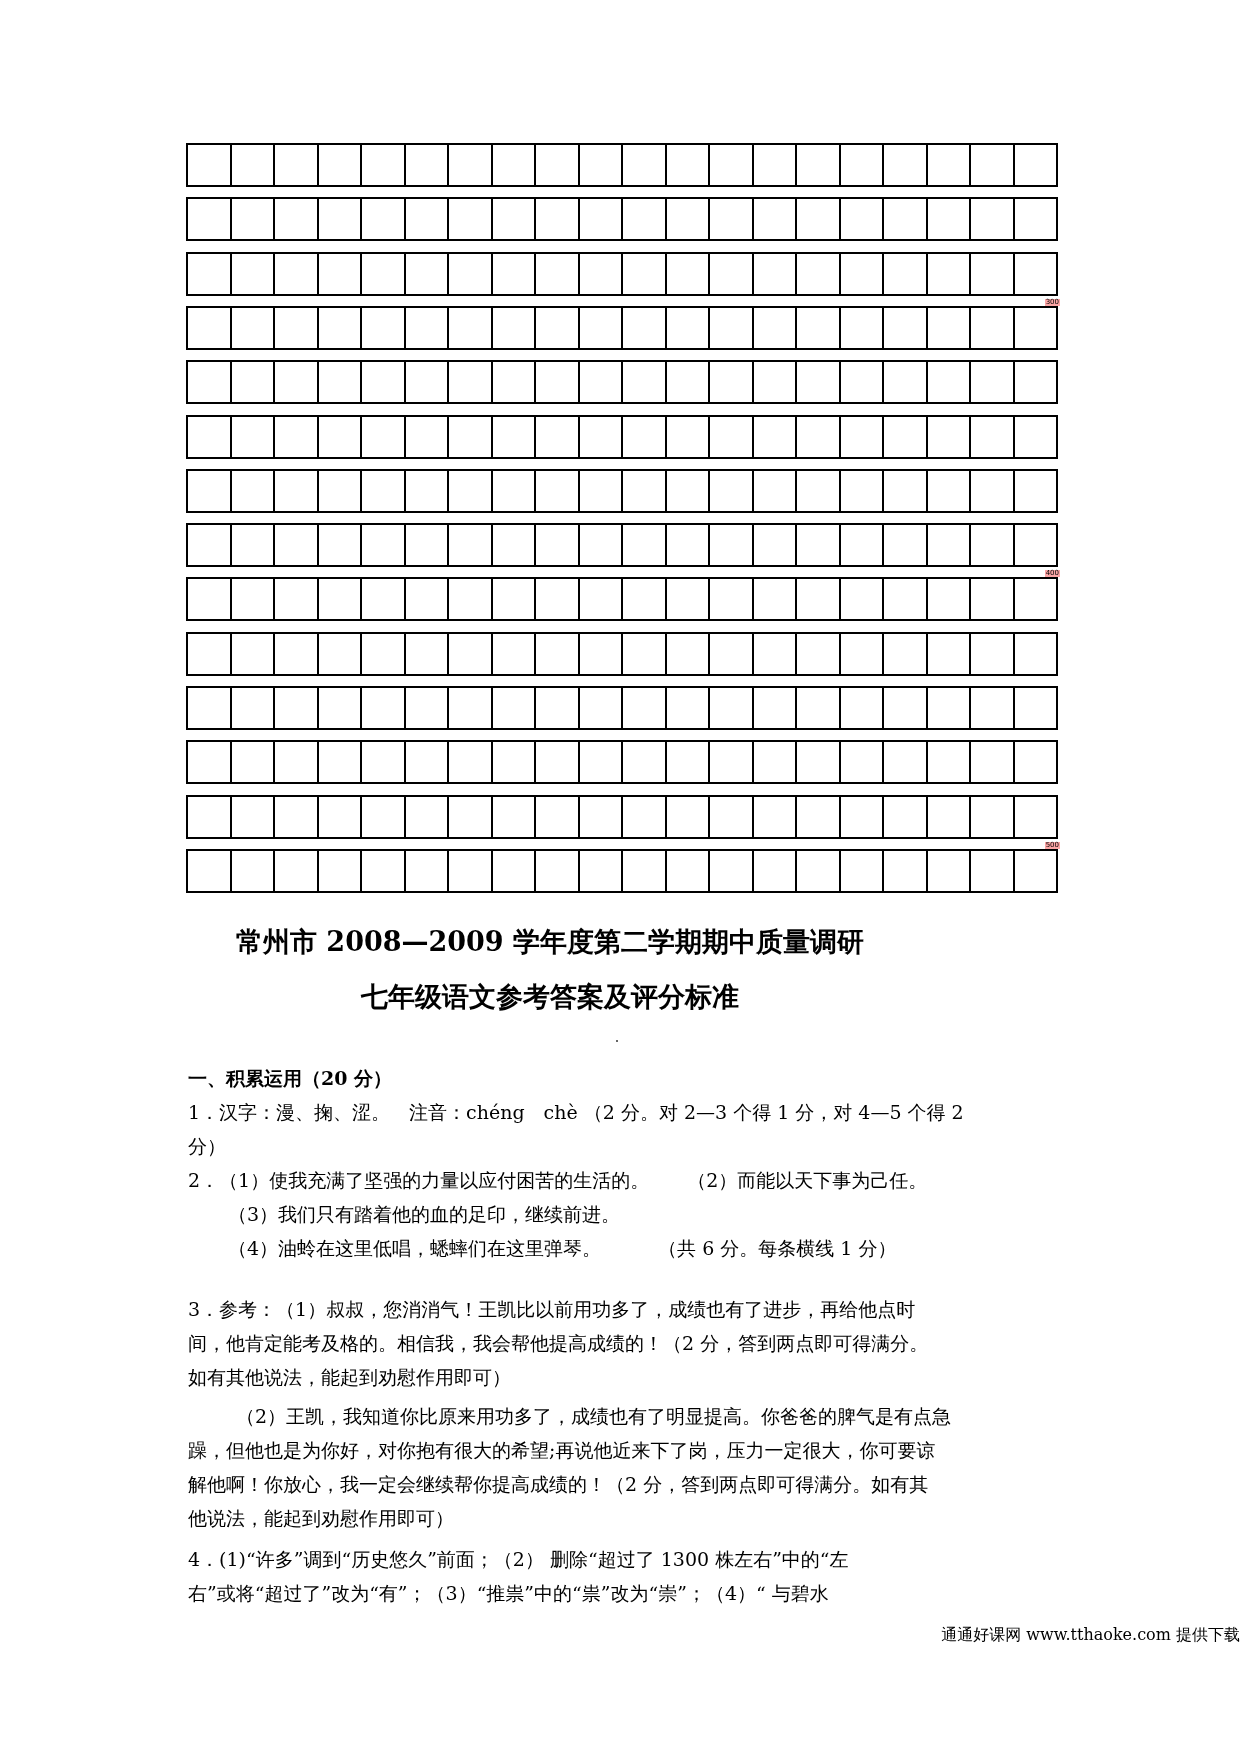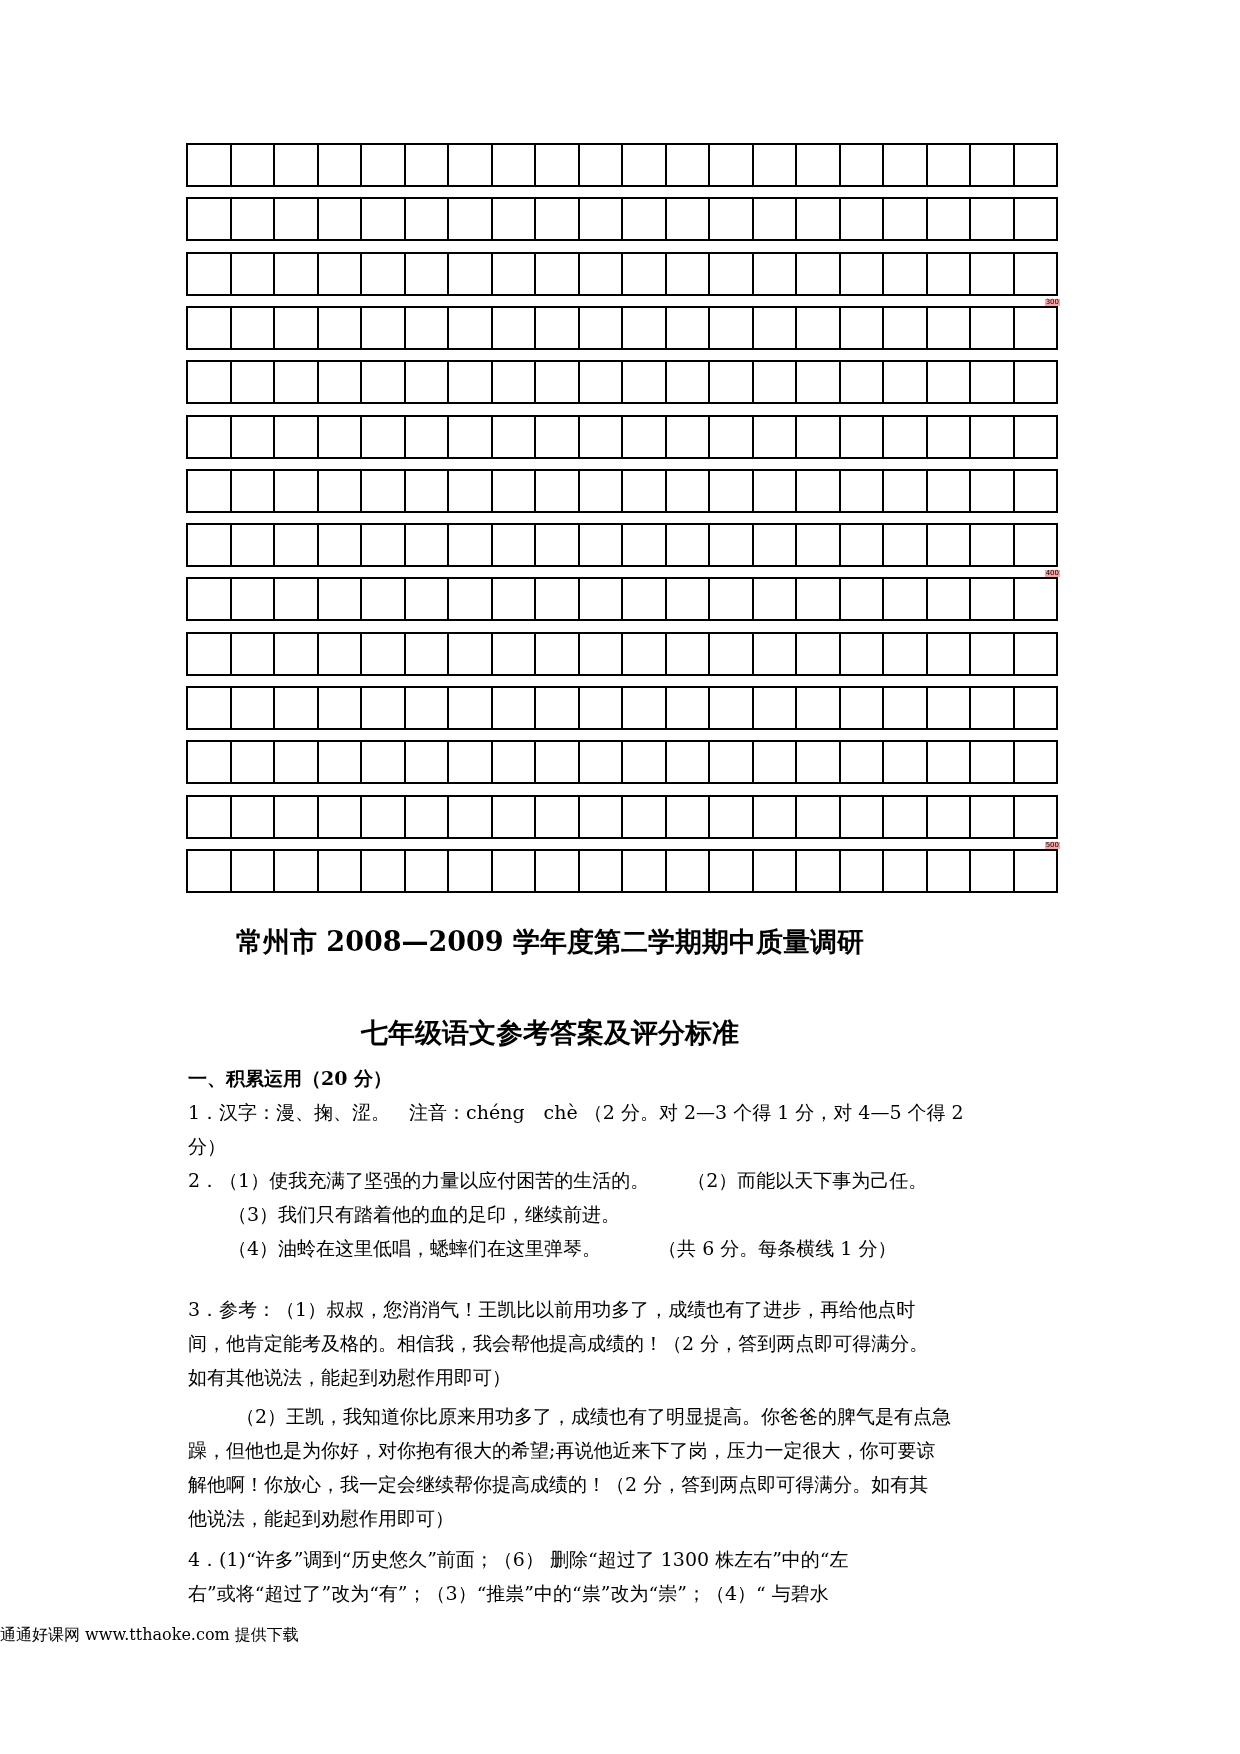--- a/index.html
+++ b/index.html
@@ -13,21 +13,21 @@
     .count-label { position: absolute; right: -2px; font-family: "DejaVu Sans", sans-serif;
                    font-size: 7px; line-height: 7px; color: #000; background: #fca5a5; padding: 0 1px; }
     .title { position: absolute; left: 0; width: 1100px; text-align: center;
              font-weight: bold; font-size: 27px; line-height: 34px; letter-spacing: 0px;
              font-family: "DejaVu Serif", "Liberation Serif", serif; }
     .line { position: absolute; left: 188px; font-size: 19px; line-height: 24px; white-space: nowrap;
             font-family: "DejaVu Serif", "Liberation Serif", serif; }
     .section-heading { font-weight: bold; font-size: 19px; }
     .indent1 { left: 228px; }
     .indent2 { left: 236px; }
-    .footer { position: absolute; left: 0; width: 1240px; text-align: left; font-size: 16px;
+    .footer { position: absolute; left: 0; width: 1240px; text-align: right; font-size: 16px;
               line-height: 20px; font-family: "DejaVu Serif", "Liberation Serif", serif; }
     .dot { position: absolute; width: 2px; height: 2px; background: #666; }
   </style>
 </head>
 <body>
 
 <div class="grid" id="grid">
     <div class="grid-row" style="top: 0px;">
       <div class="cell"></div>
       <div class="cell"></div>
@@ -335,33 +335,33 @@
       <div class="cell"></div>
       <div class="cell"></div>
       <div class="cell"></div>
     </div>
     <span class="count-label" style="top: 155.9px;">300</span>
     <span class="count-label" style="top: 427.4px;">400</span>
     <span class="count-label" style="top: 698.9px;">500</span>
   </div>
 
 <div class="title" style="top:925px;">常州市 2008—2009 学年度第二学期期中质量调研</div>
-<div class="title" style="top:980px;margin-top:36px;">七年级语文参考答案及评分标准</div>
+<div class="title" style="top:980px;">七年级语文参考答案及评分标准</div>
 
 <div class="dot" style="left:616px; top:1040px;"></div>
 
 <div class="line section-heading" style="top:1066px;">一、积累运用（20 分）</div>
 <div class="line" style="top:1100px;">1．汉字：漫、掬、涩。　注音：chéng　chè （2 分。对 2—3 个得 1 分，对 4—5 个得 2</div>
 <div class="line" style="top:1134px;">分）</div>
 <div class="line" style="top:1168px;">2．（1）使我充满了坚强的力量以应付困苦的生活的。　　（2）而能以天下事为己任。</div>
 <div class="line indent1" style="top:1202px;">（3）我们只有踏着他的血的足印，继续前进。</div>
 <div class="line indent1" style="top:1236px;">（4）油蛉在这里低唱，蟋蟀们在这里弹琴。　　　（共 6 分。每条横线 1 分）</div>
 <div class="line" style="top:1297px;">3．参考：（1）叔叔，您消消气！王凯比以前用功多了，成绩也有了进步，再给他点时</div>
 <div class="line" style="top:1331px;text-align:right;">间，他肯定能考及格的。相信我，我会帮他提高成绩的！（2 分，答到两点即可得满分。</div>
 <div class="line" style="top:1365px;">如有其他说法，能起到劝慰作用即可）</div>
 <div class="line indent2" style="top:1404px;">（2）王凯，我知道你比原来用功多了，成绩也有了明显提高。你爸爸的脾气是有点急</div>
 <div class="line" style="top:1438px;">躁，但他也是为你好，对你抱有很大的希望;再说他近来下了岗，压力一定很大，你可要谅</div>
 <div class="line" style="top:1472px;">解他啊！你放心，我一定会继续帮你提高成绩的！（2 分，答到两点即可得满分。如有其</div>
 <div class="line" style="top:1506px;">他说法，能起到劝慰作用即可）</div>
-<div class="line" style="top:1547px;">4．(1)“许多”调到“历史悠久”前面；（6） 删除“超过了 1300 株左右”中的“左</div>
+<div class="line" style="top:1547px;">4．(1)“许多”调到“历史悠久”前面；（2） 删除“超过了 1300 株左右”中的“左</div>
 <div class="line" style="top:1581px;">右”或将“超过了”改为“有”；（3）“推祟”中的“祟”改为“崇”；（4）“ 与碧水</div>
 
 <div class="footer" style="top:1625px;">通通好课网 www.tthaoke.com 提供下载</div>
 
 </body></html>

